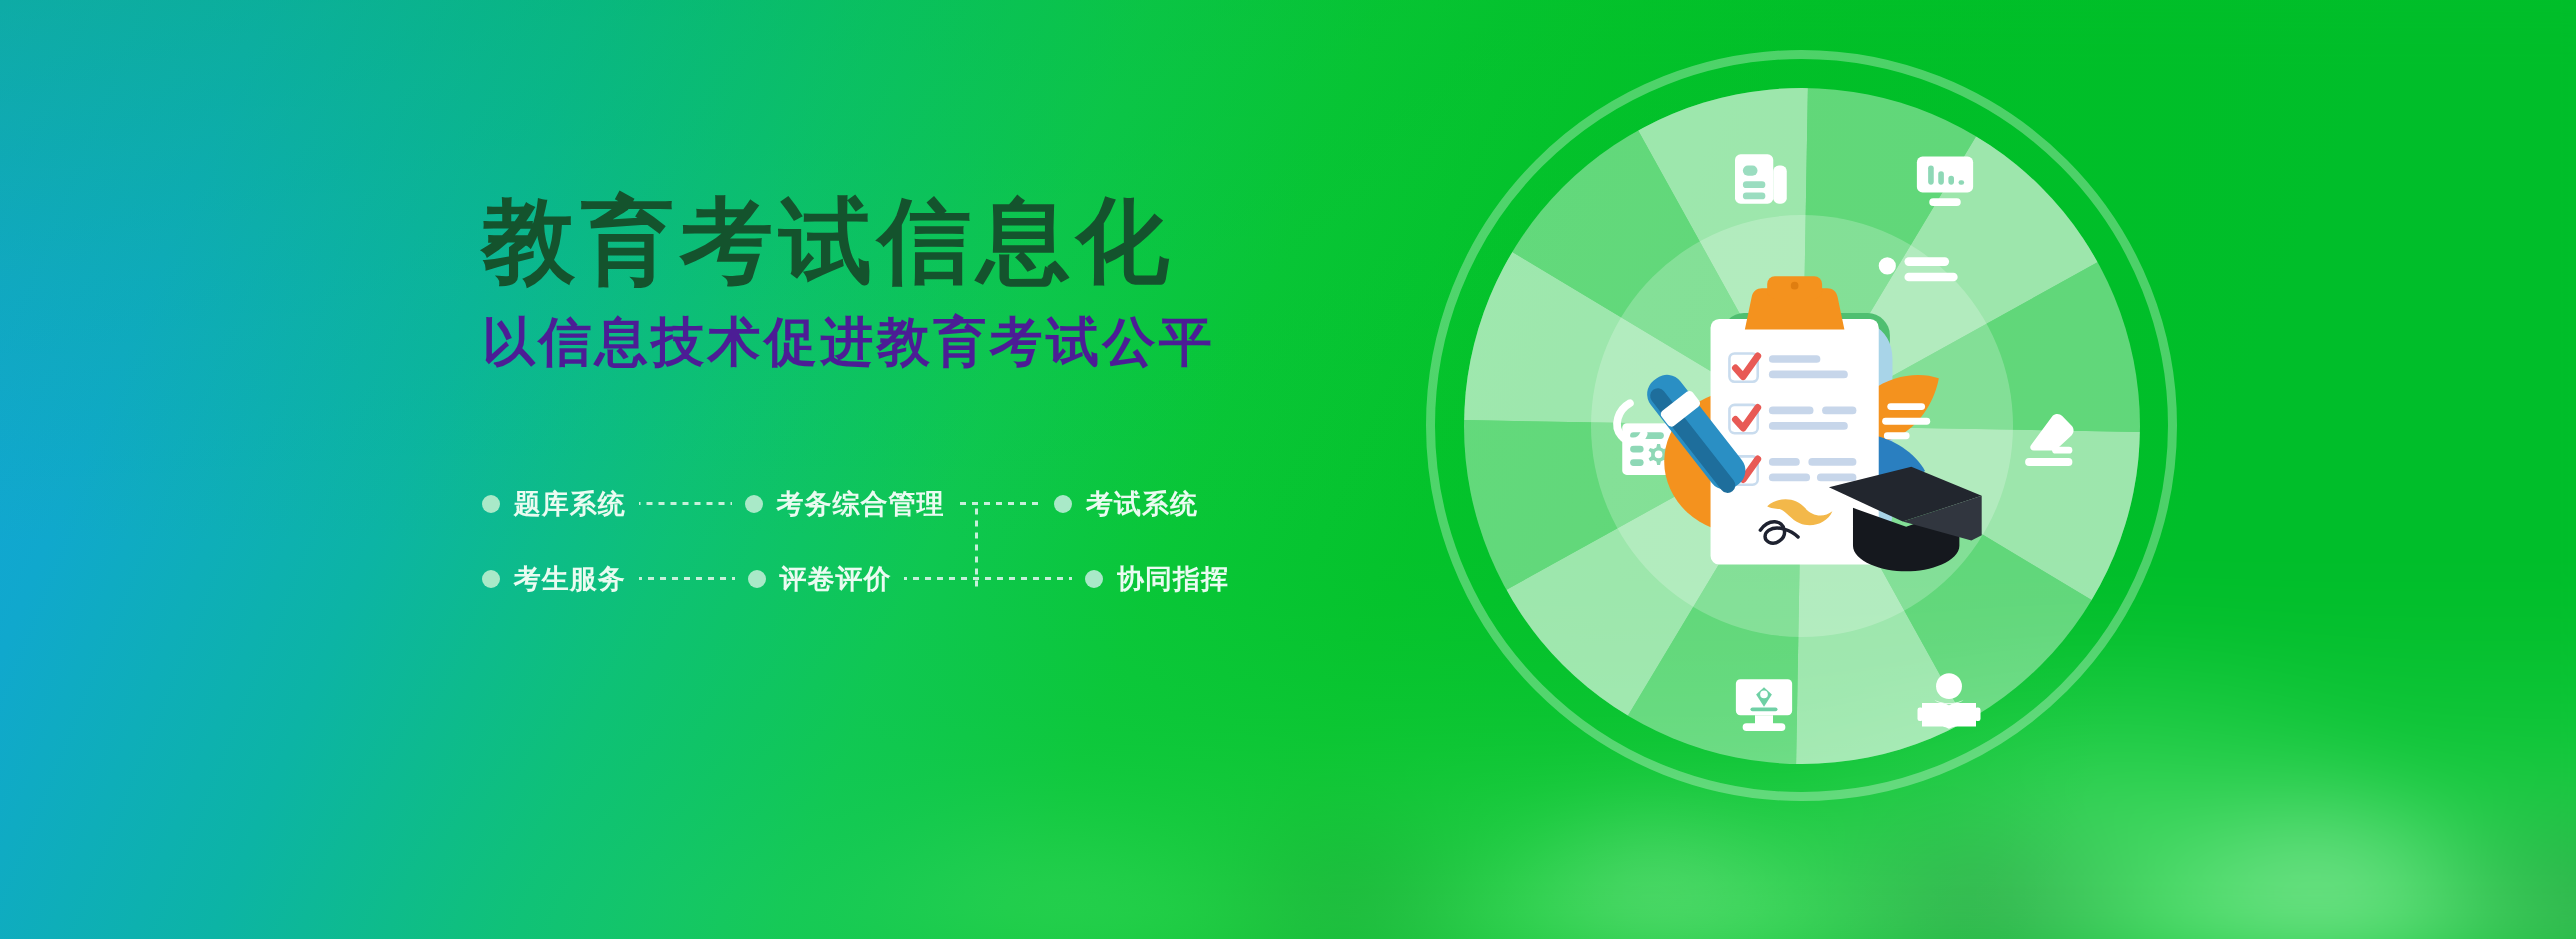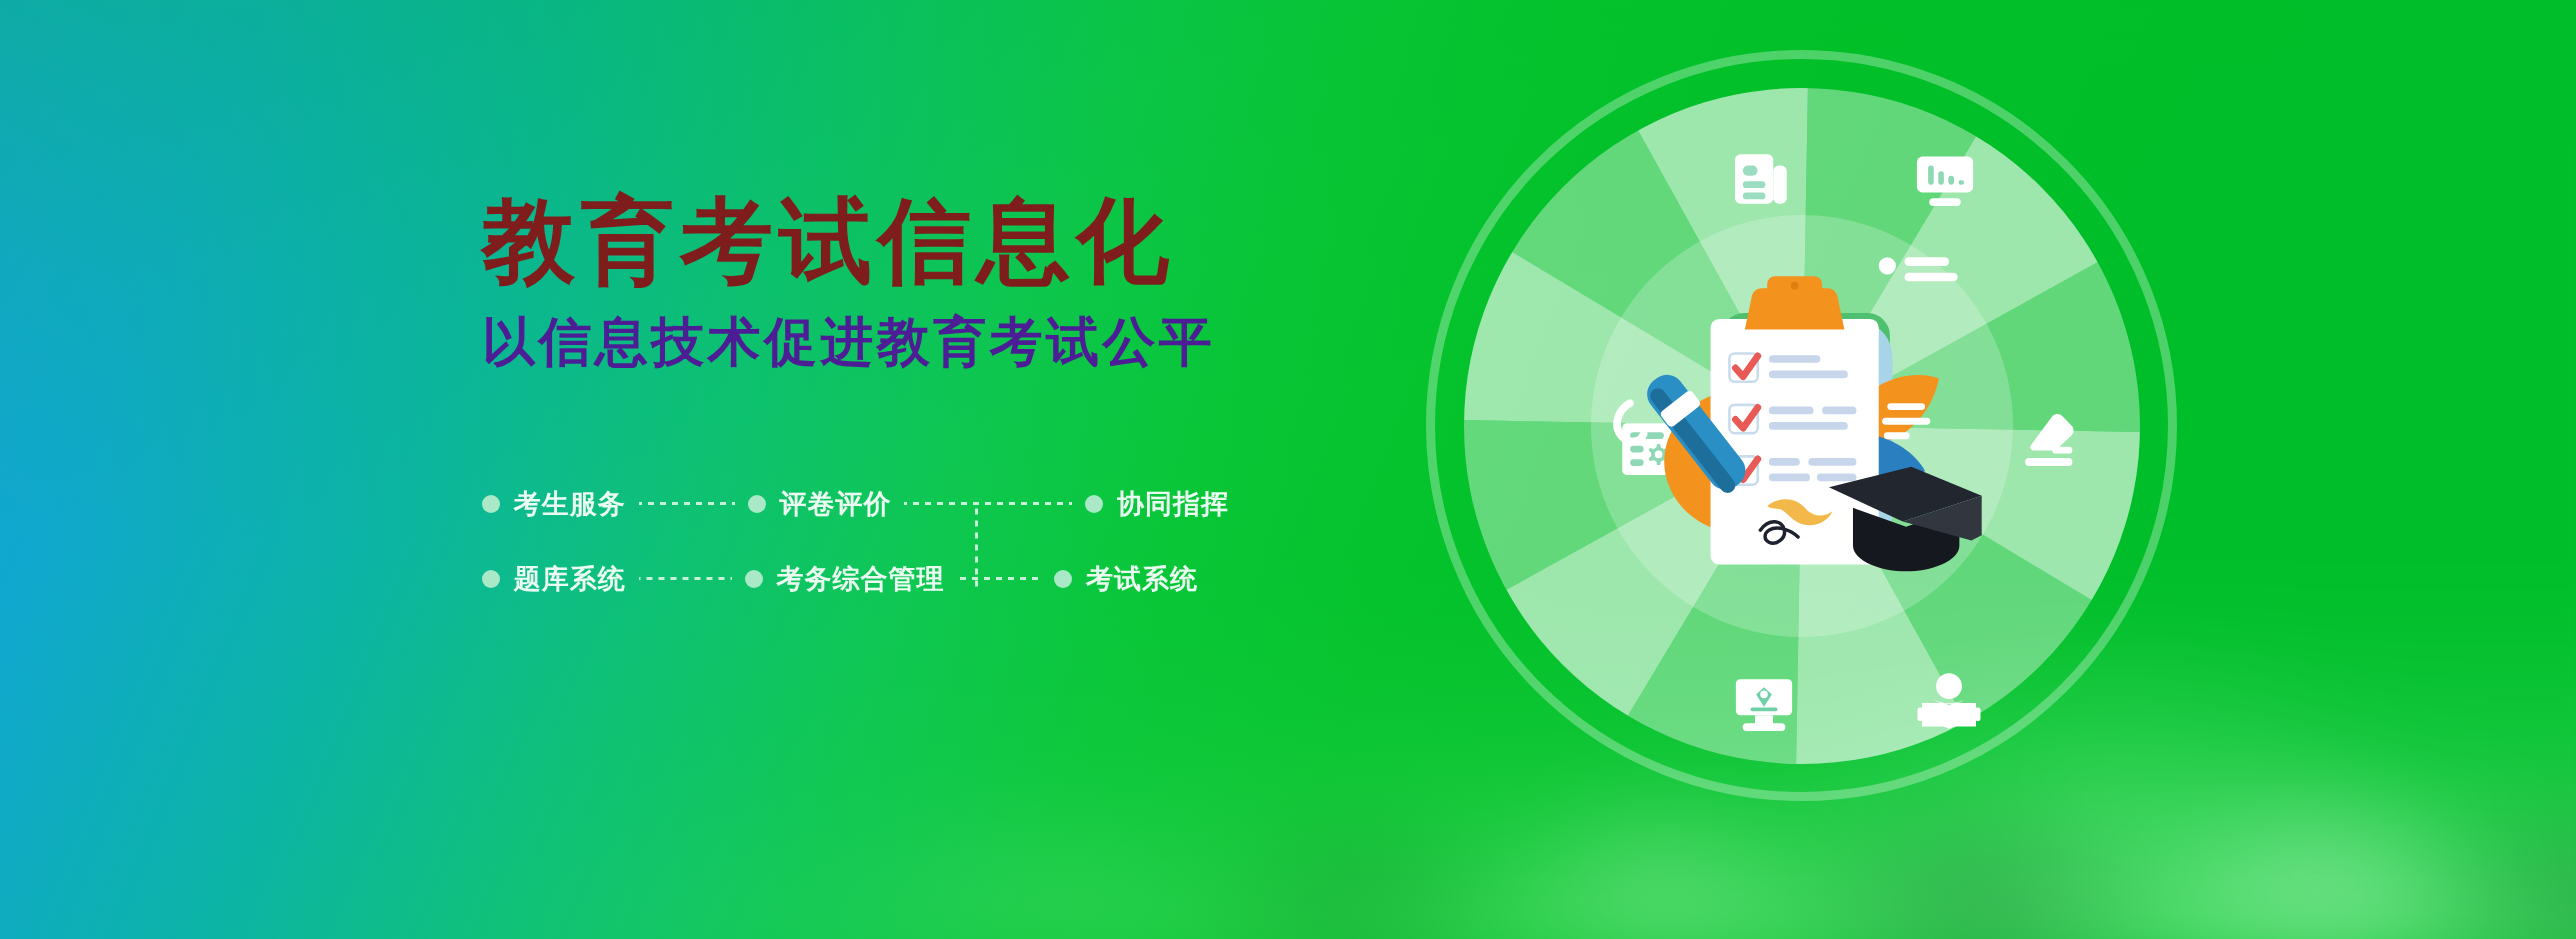--- a/index.html
+++ b/index.html
@@ -55,21 +55,21 @@
     background:linear-gradient(to bottom,
       rgba(0,190,40,.30) 0%,
       rgba(0,190,40,.12) 30%,
       rgba(0,190,40,0) 58%);
   }
 
   
   .copy { position:absolute; left:482px; top:193px; width:859px; }
 
   .title {
-    font-size:93px; font-weight:700; color:#7f1d1d;
+    font-size:93px; font-weight:700; color:#14532d;
     letter-spacing:6px; line-height:1.05;
     white-space:nowrap;
   }
   .subtitle {
     margin-top:22px;
     font-size:53px; font-weight:700; color:#4c1d95;
     letter-spacing:3.4px; line-height:1.1;
     white-space:nowrap;
   }
 
@@ -186,38 +186,38 @@
 
   <div class="copy">
     <div class="title">教育考试信息化</div>
     <div class="subtitle">以信息技术促进教育考试公平</div>
   </div>
 
   <div class="features">
 
     <div class="frow">
       <span class="fdot"></span>
+      <span class="flabel">题库系统</span>
+      <span class="fdash w1"></span>
+      <span class="fdot"></span>
+      <span class="flabel">考务综合管理</span>
+      <span class="fdash w2"></span>
+      <span class="fdot"></span>
+      <span class="flabel">考试系统</span>
+    </div>
+
+    <div class="frow">
+      <span class="fdot"></span>
       <span class="flabel">考生服务</span>
       <span class="fdash w3"></span>
       <span class="fdot"></span>
       <span class="flabel">评卷评价</span>
       <span class="fdash w4"></span>
       <span class="fdot"></span>
       <span class="flabel">协同指挥</span>
-    </div>
-
-    <div class="frow">
-      <span class="fdot"></span>
-      <span class="flabel">题库系统</span>
-      <span class="fdash w1"></span>
-      <span class="fdot"></span>
-      <span class="flabel">考务综合管理</span>
-      <span class="fdash w2"></span>
-      <span class="fdot"></span>
-      <span class="flabel">考试系统</span>
     </div>
   </div>
   <div class="vconnect"></div>
 
   <div class="wheel">
 
     <div class="wheel-outer-ring"></div>
 
     <div class="wheel-seg-wrap">
       <div class="seg s1"></div>

